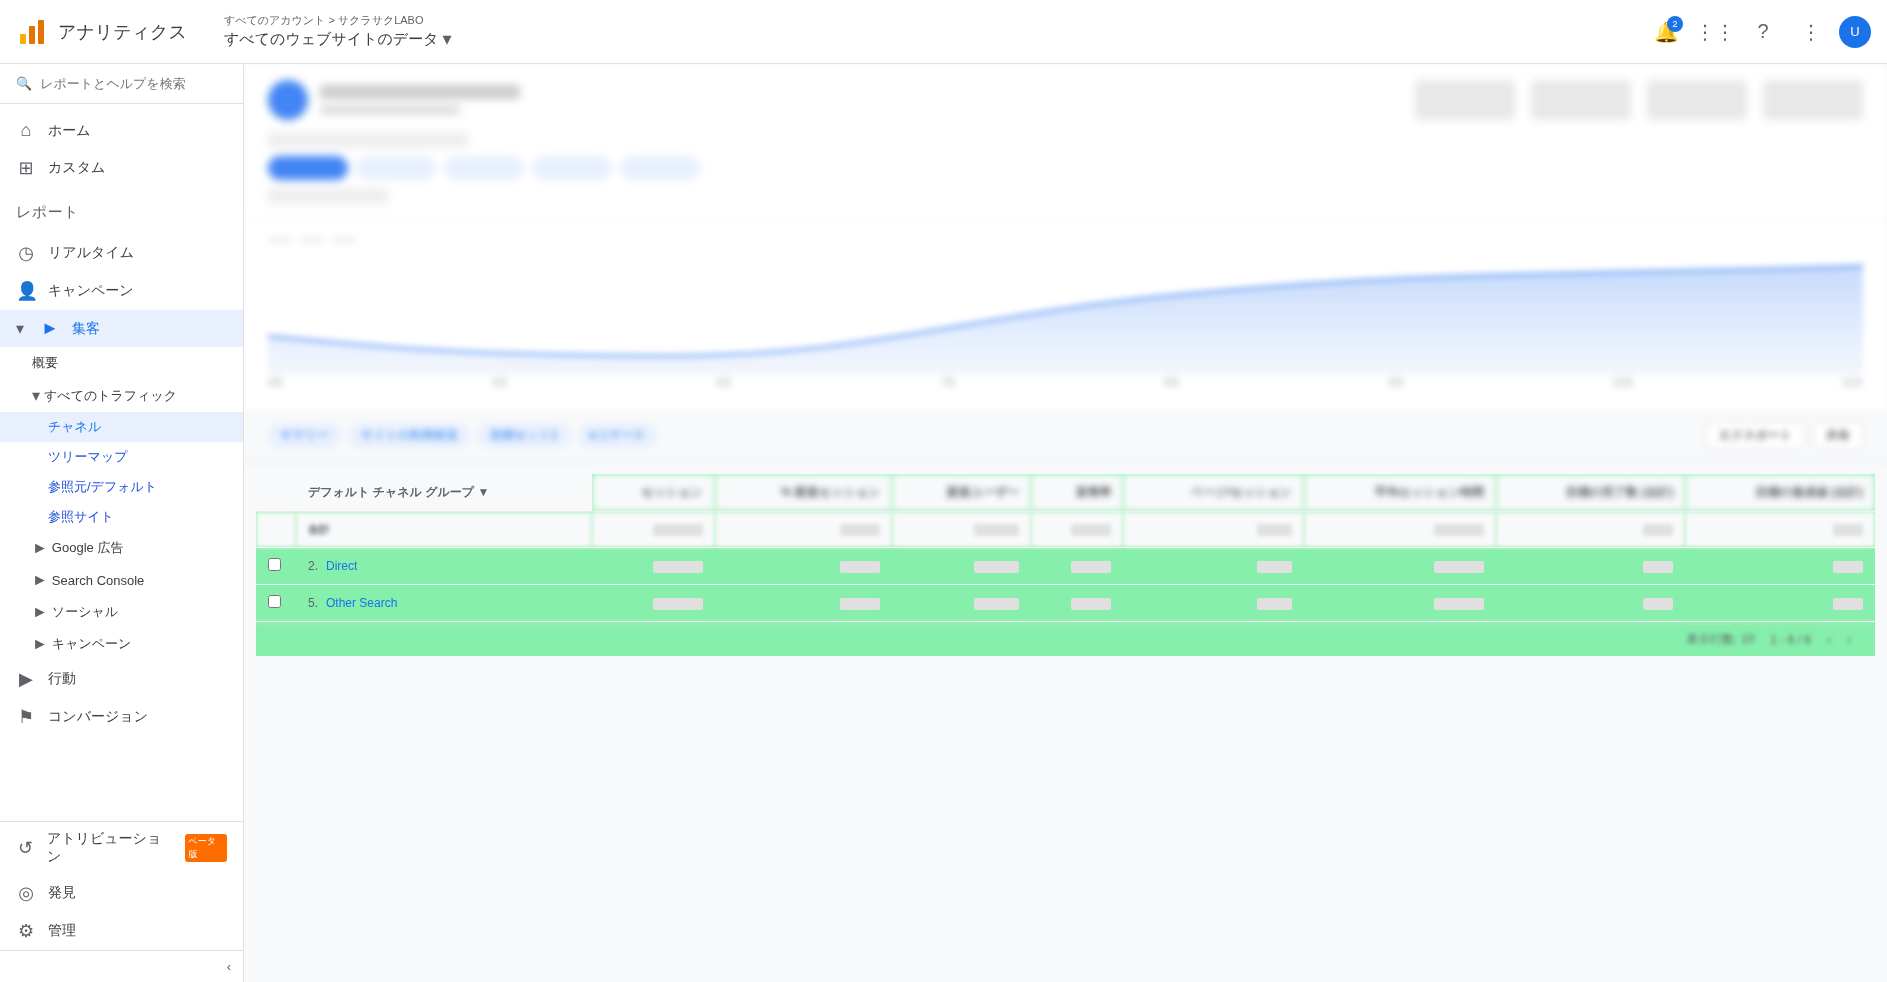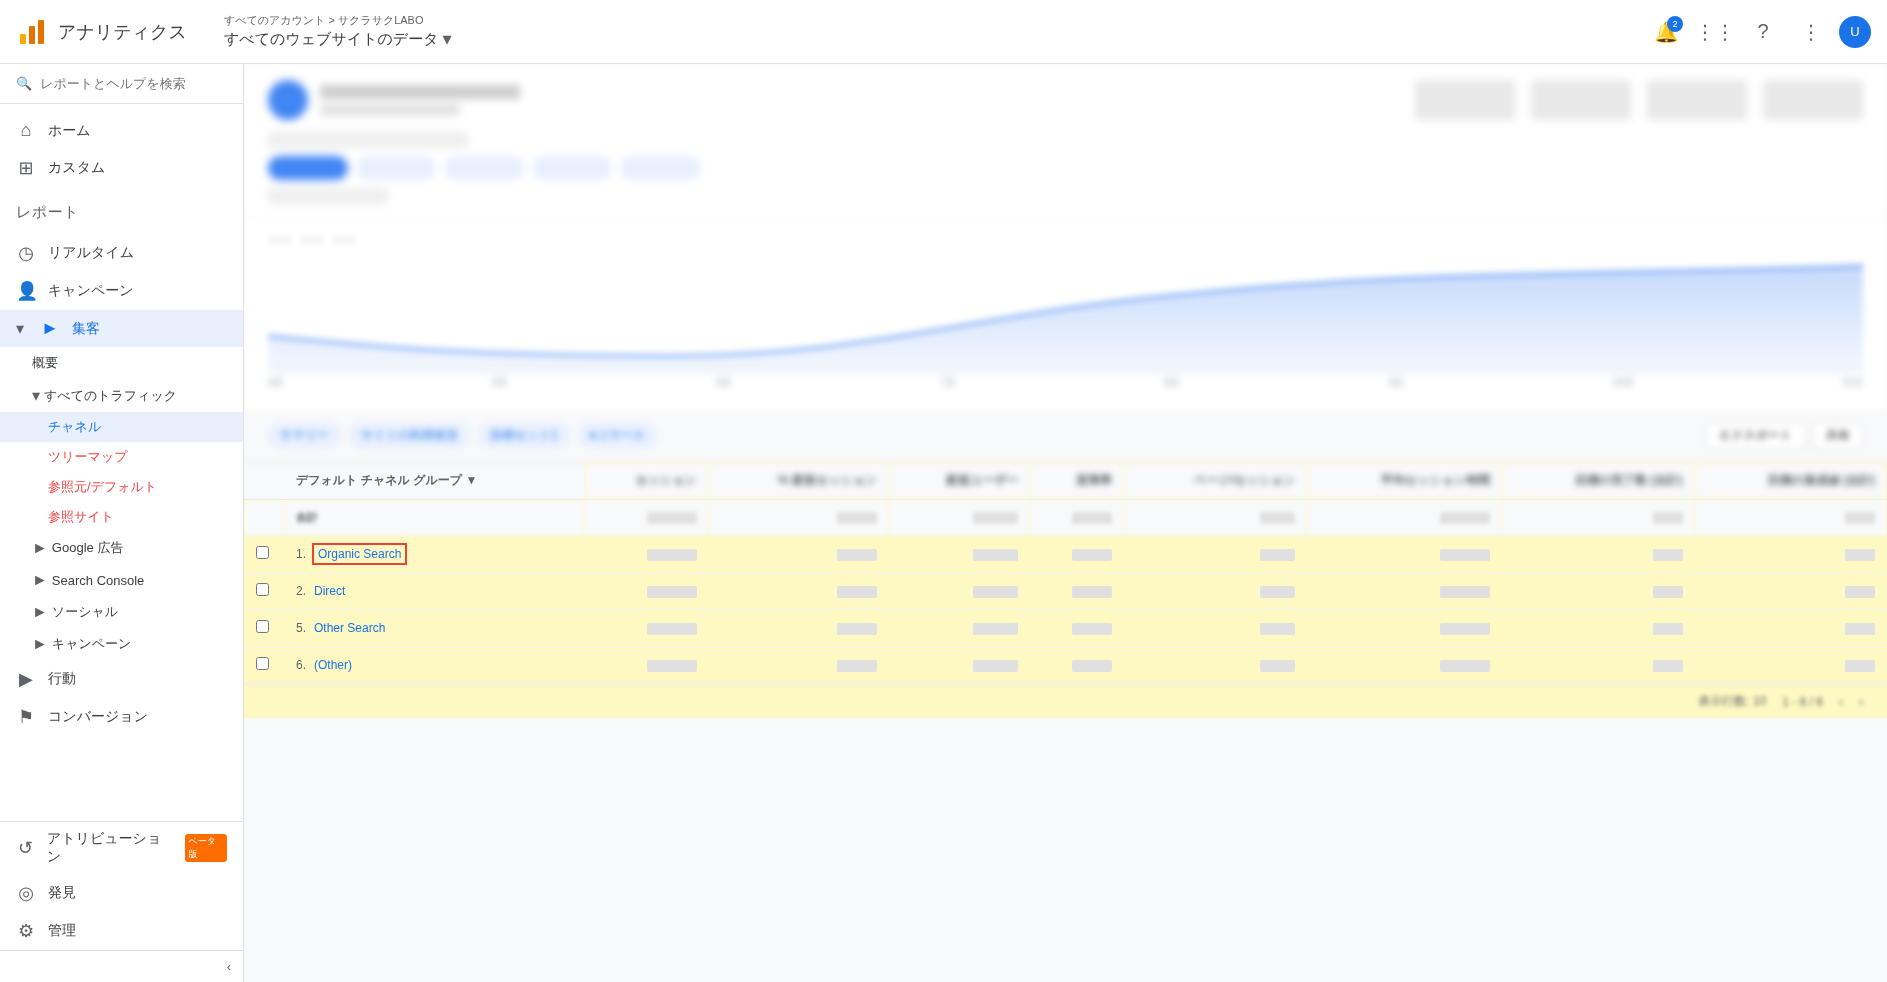--- a/index.html
+++ b/index.html
@@ -156,21 +156,21 @@
       align-items: center;
       padding: 7px 16px 7px 32px;
       cursor: pointer;
       color: #3c4043;
       font-size: 13px;
     }
     .nav-sub-sub-item {
       padding: 6px 16px 6px 48px;
       cursor: pointer;
       font-size: 13px;
-      color: #ef4444;
+      color: #1d4ed8;
     }
     .nav-sub-sub-item.active { color: #1a73e8; background: #e8f0fe; font-weight: 500; }
     .expand-icon { font-size: 16px; margin-right: 4px; color: #5f6368; }
     .beta-badge {
       font-size: 9px;
       background: #ff6d00;
       color: #fff;
       border-radius: 3px;
       padding: 1px 4px;
       margin-left: 4px;
@@ -261,22 +261,22 @@
       color: #3c4043;
     }
     .chart-area {
       width: 100%;
       height: 120px;
       position: relative;
     }
 
     
     .table-section {
-      background: #fef9c3;
-      margin: 0;
+      background: #86efac;
+      margin: 12px;
     }
     .table-toolbar {
       display: flex;
       align-items: center;
       justify-content: space-between;
       padding: 12px 24px;
       border-bottom: 1px solid #e0e0e0;
       filter: blur(3px);
     }
     .table-tabs {
@@ -625,32 +625,20 @@
             <td><span class="blurred-val" style="width:45px;"></span></td>
             <td><span class="blurred-val" style="width:40px;"></span></td>
             <td><span class="blurred-val" style="width:35px;"></span></td>
             <td><span class="blurred-val" style="width:50px;"></span></td>
             <td><span class="blurred-val" style="width:30px;"></span></td>
             <td><span class="blurred-val" style="width:30px;"></span></td>
           </tr>
         </thead>
         <tbody id="table-body">
 
-        <tr class="row-highlighted">
-              <td class="checkbox-cell"><input type="checkbox" style=""></td>
-              <td><span class="row-num">1.</span><a class="channel-link" href="#" style="outline: rgb(234, 67, 53) solid 2px; padding: 2px 4px;">Organic Search</a></td>
-              <td><span class="blurred-val" style="width:50px;"></span></td>
-              <td><span class="blurred-val" style="width:40px;"></span></td>
-              <td><span class="blurred-val" style="width:45px;"></span></td>
-              <td><span class="blurred-val" style="width:40px;"></span></td>
-              <td><span class="blurred-val" style="width:35px;"></span></td>
-              <td><span class="blurred-val" style="width:50px;"></span></td>
-              <td><span class="blurred-val" style="width:30px;"></span></td>
-              <td><span class="blurred-val" style="width:30px;"></span></td>
-            </tr>
             <tr>
               <td class="checkbox-cell"><input type="checkbox" style=""></td>
               <td><span class="row-num">2.</span><a class="channel-link" href="#">Direct</a></td>
               <td><span class="blurred-val" style="width:50px;"></span></td>
               <td><span class="blurred-val" style="width:40px;"></span></td>
               <td><span class="blurred-val" style="width:45px;"></span></td>
               <td><span class="blurred-val" style="width:40px;"></span></td>
               <td><span class="blurred-val" style="width:35px;"></span></td>
               <td><span class="blurred-val" style="width:50px;"></span></td>
               <td><span class="blurred-val" style="width:30px;"></span></td>
@@ -661,32 +649,20 @@
               <td><span class="row-num">5.</span><a class="channel-link" href="#">Other Search</a></td>
               <td><span class="blurred-val" style="width:50px;"></span></td>
               <td><span class="blurred-val" style="width:40px;"></span></td>
               <td><span class="blurred-val" style="width:45px;"></span></td>
               <td><span class="blurred-val" style="width:40px;"></span></td>
               <td><span class="blurred-val" style="width:35px;"></span></td>
               <td><span class="blurred-val" style="width:50px;"></span></td>
               <td><span class="blurred-val" style="width:30px;"></span></td>
               <td><span class="blurred-val" style="width:30px;"></span></td>
             </tr>
-            <tr>
-              <td class="checkbox-cell"><input type="checkbox" style=""></td>
-              <td><span class="row-num">6.</span><a class="channel-link" href="#">(Other)</a></td>
-              <td><span class="blurred-val" style="width:50px;"></span></td>
-              <td><span class="blurred-val" style="width:40px;"></span></td>
-              <td><span class="blurred-val" style="width:45px;"></span></td>
-              <td><span class="blurred-val" style="width:40px;"></span></td>
-              <td><span class="blurred-val" style="width:35px;"></span></td>
-              <td><span class="blurred-val" style="width:50px;"></span></td>
-              <td><span class="blurred-val" style="width:30px;"></span></td>
-              <td><span class="blurred-val" style="width:30px;"></span></td>
-            </tr>
           </tbody>
       </table>
       <div class="table-footer">
         <span>表示行数: 10</span>
         <span>1 - 6 / 6</span>
         <span style="cursor:pointer;">‹</span>
         <span style="cursor:pointer;">›</span>
       </div>
     </div>
 

